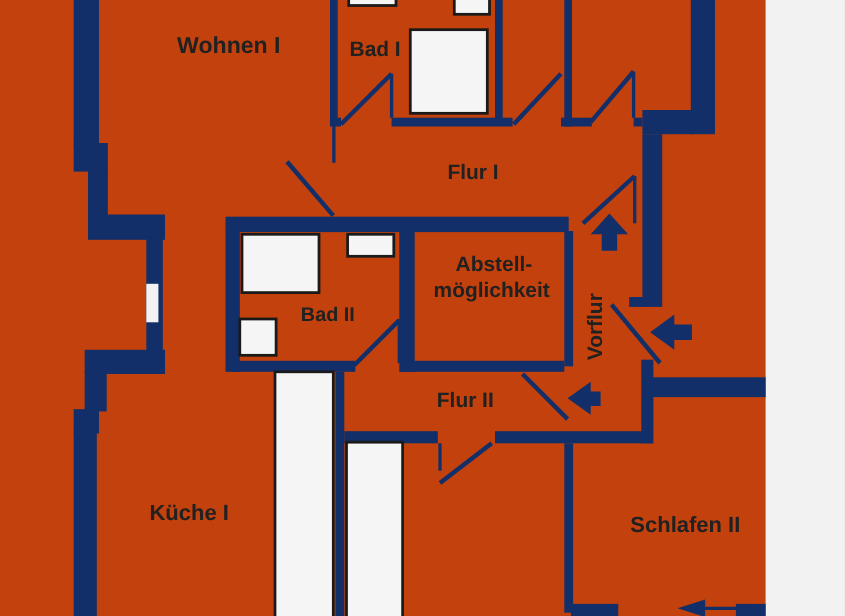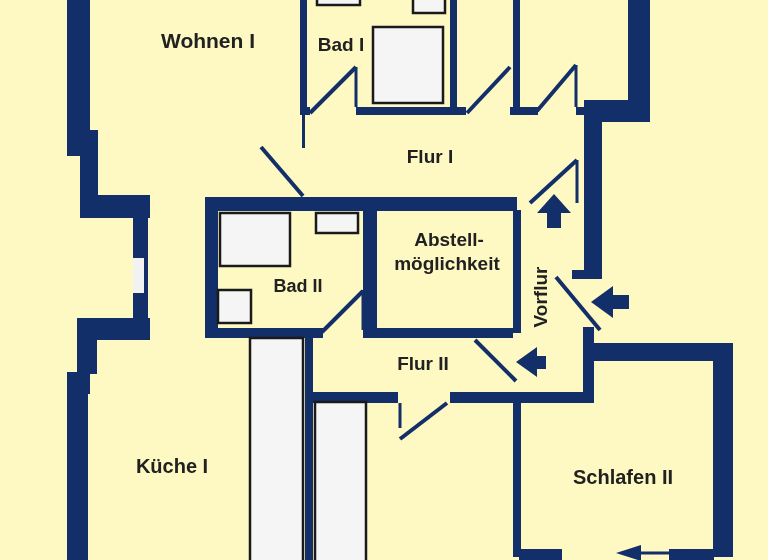--- a/index.html
+++ b/index.html
@@ -1,16 +1,16 @@
 <!DOCTYPE html>
 <html><head>
 <meta charset="utf-8">
 <style>
   html,body{margin:0;padding:0;background:#f2f2f2;}
-  .stage{width:768px;height:560px;position:relative;overflow:hidden;background:#fef9c3;}
+  .stage{width:696px;height:560px;position:relative;overflow:hidden;background:#c2410c;}
   svg{display:block;}
   .wall{fill:#122f69;stroke:none;}
   .door{stroke:#122f69;stroke-width:4;fill:none;stroke-linecap:butt;}
   .jamb{stroke:#122f69;stroke-width:3;fill:none;}
   .fixture{fill:#f5f5f5;stroke:#1a1a1a;stroke-width:2.5;}
   .counter{fill:#f5f5f5;stroke:#1a1a1a;stroke-width:2.5;}
   .arrow{fill:#122f69;stroke:none;}
   .thinarrow{stroke:#122f69;stroke-width:3;fill:none;}
   .thinarrowhead{fill:#122f69;}
   .label{font-family:"Liberation Sans",sans-serif;fill:#212121;font-weight:600;text-anchor:middle;}

